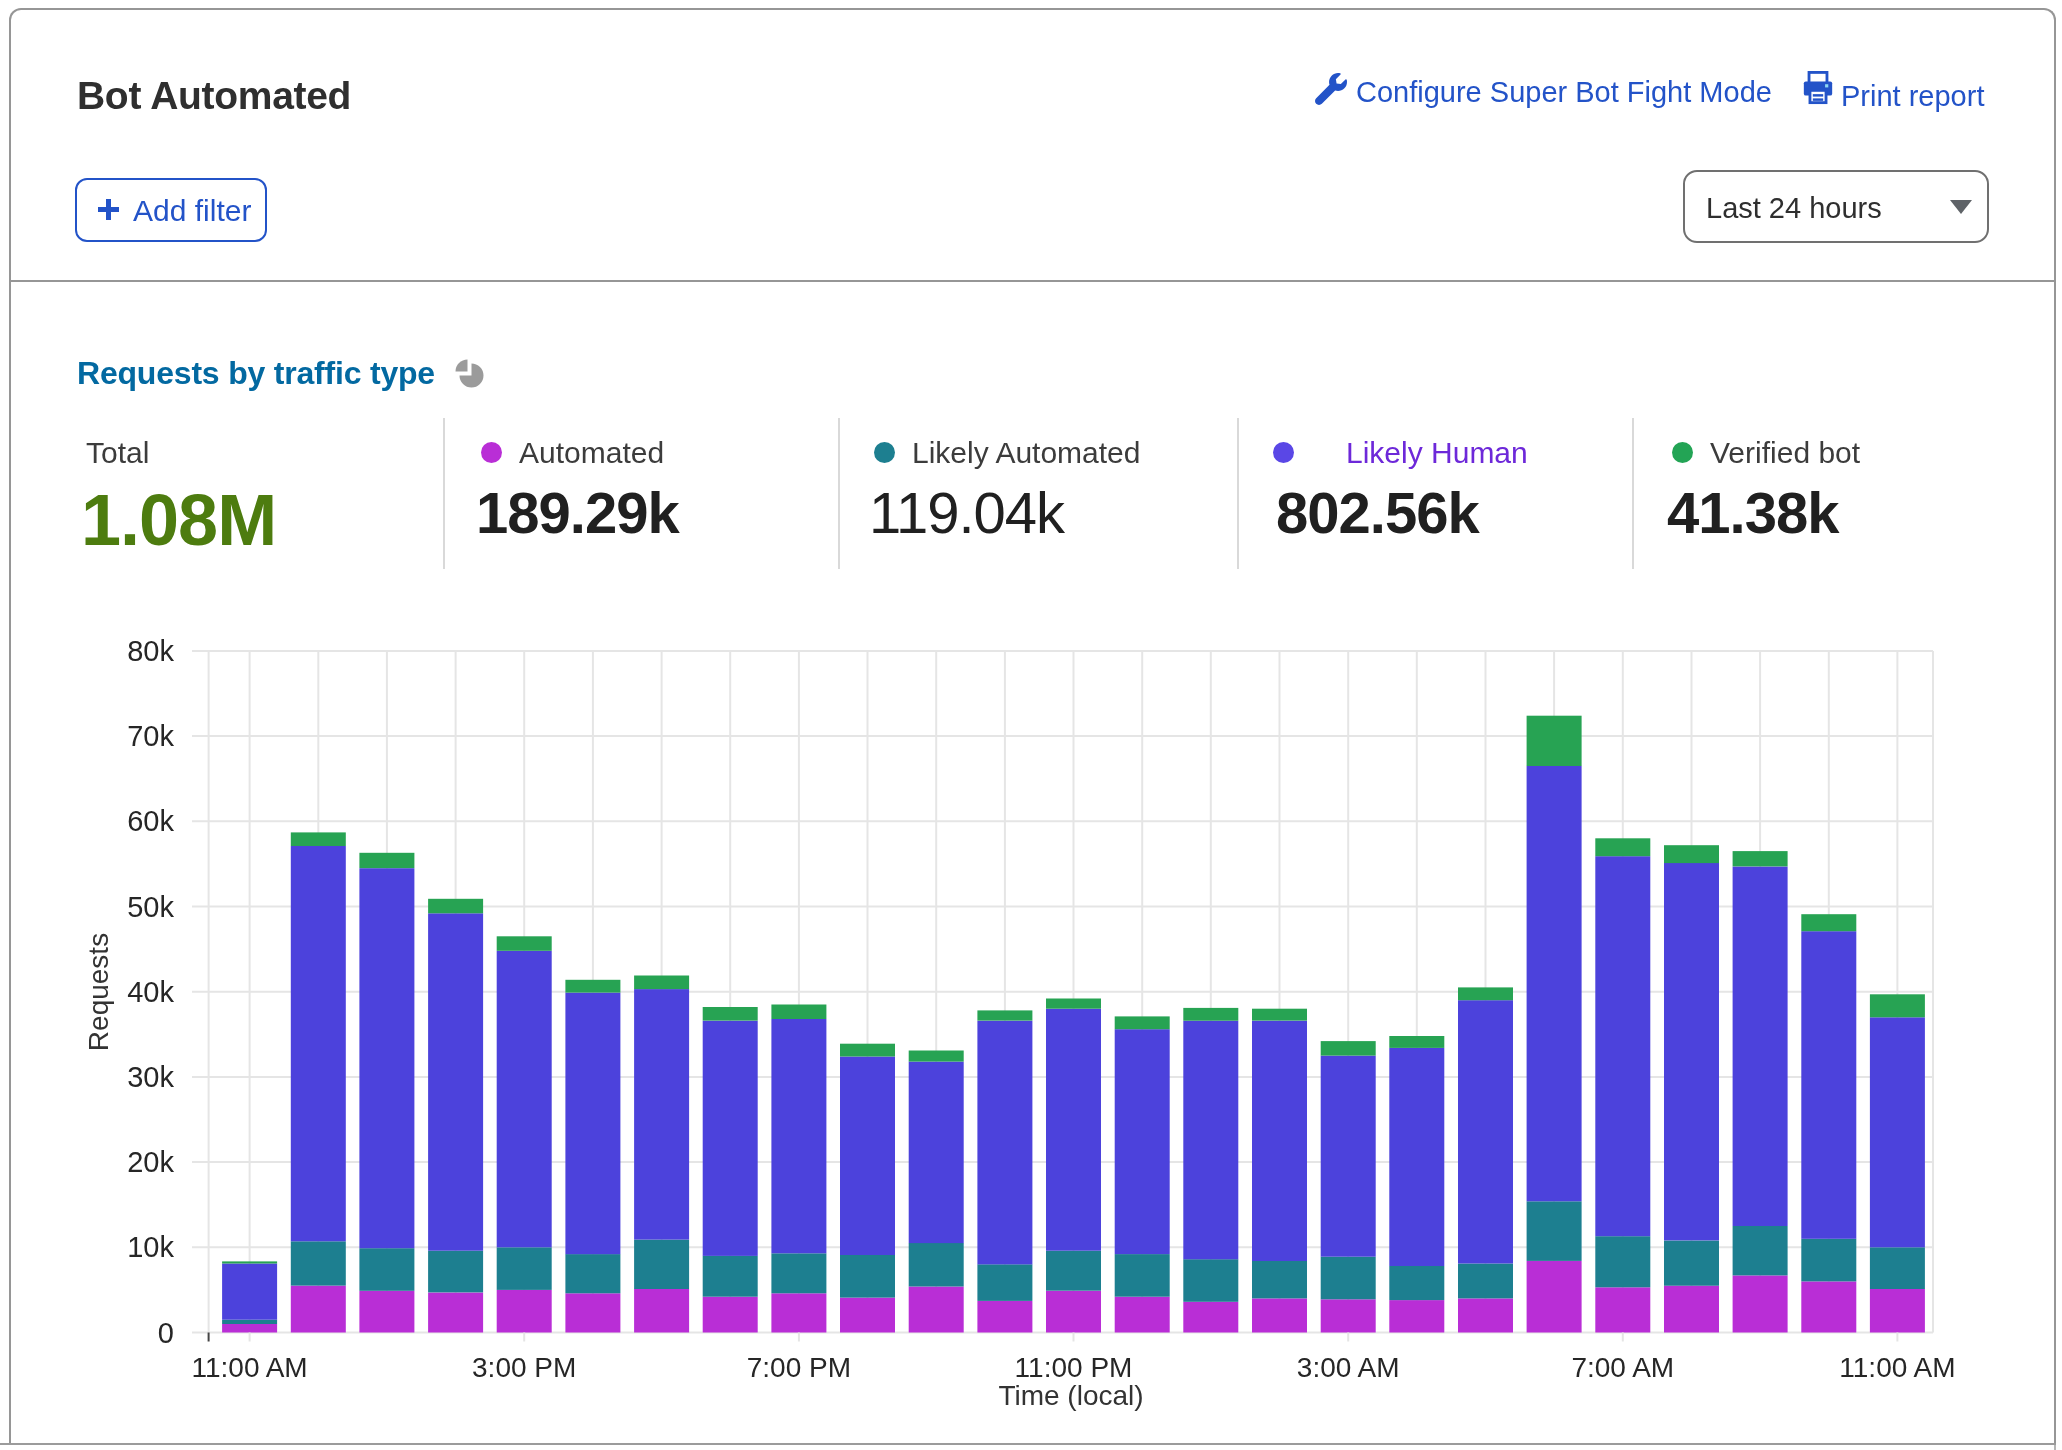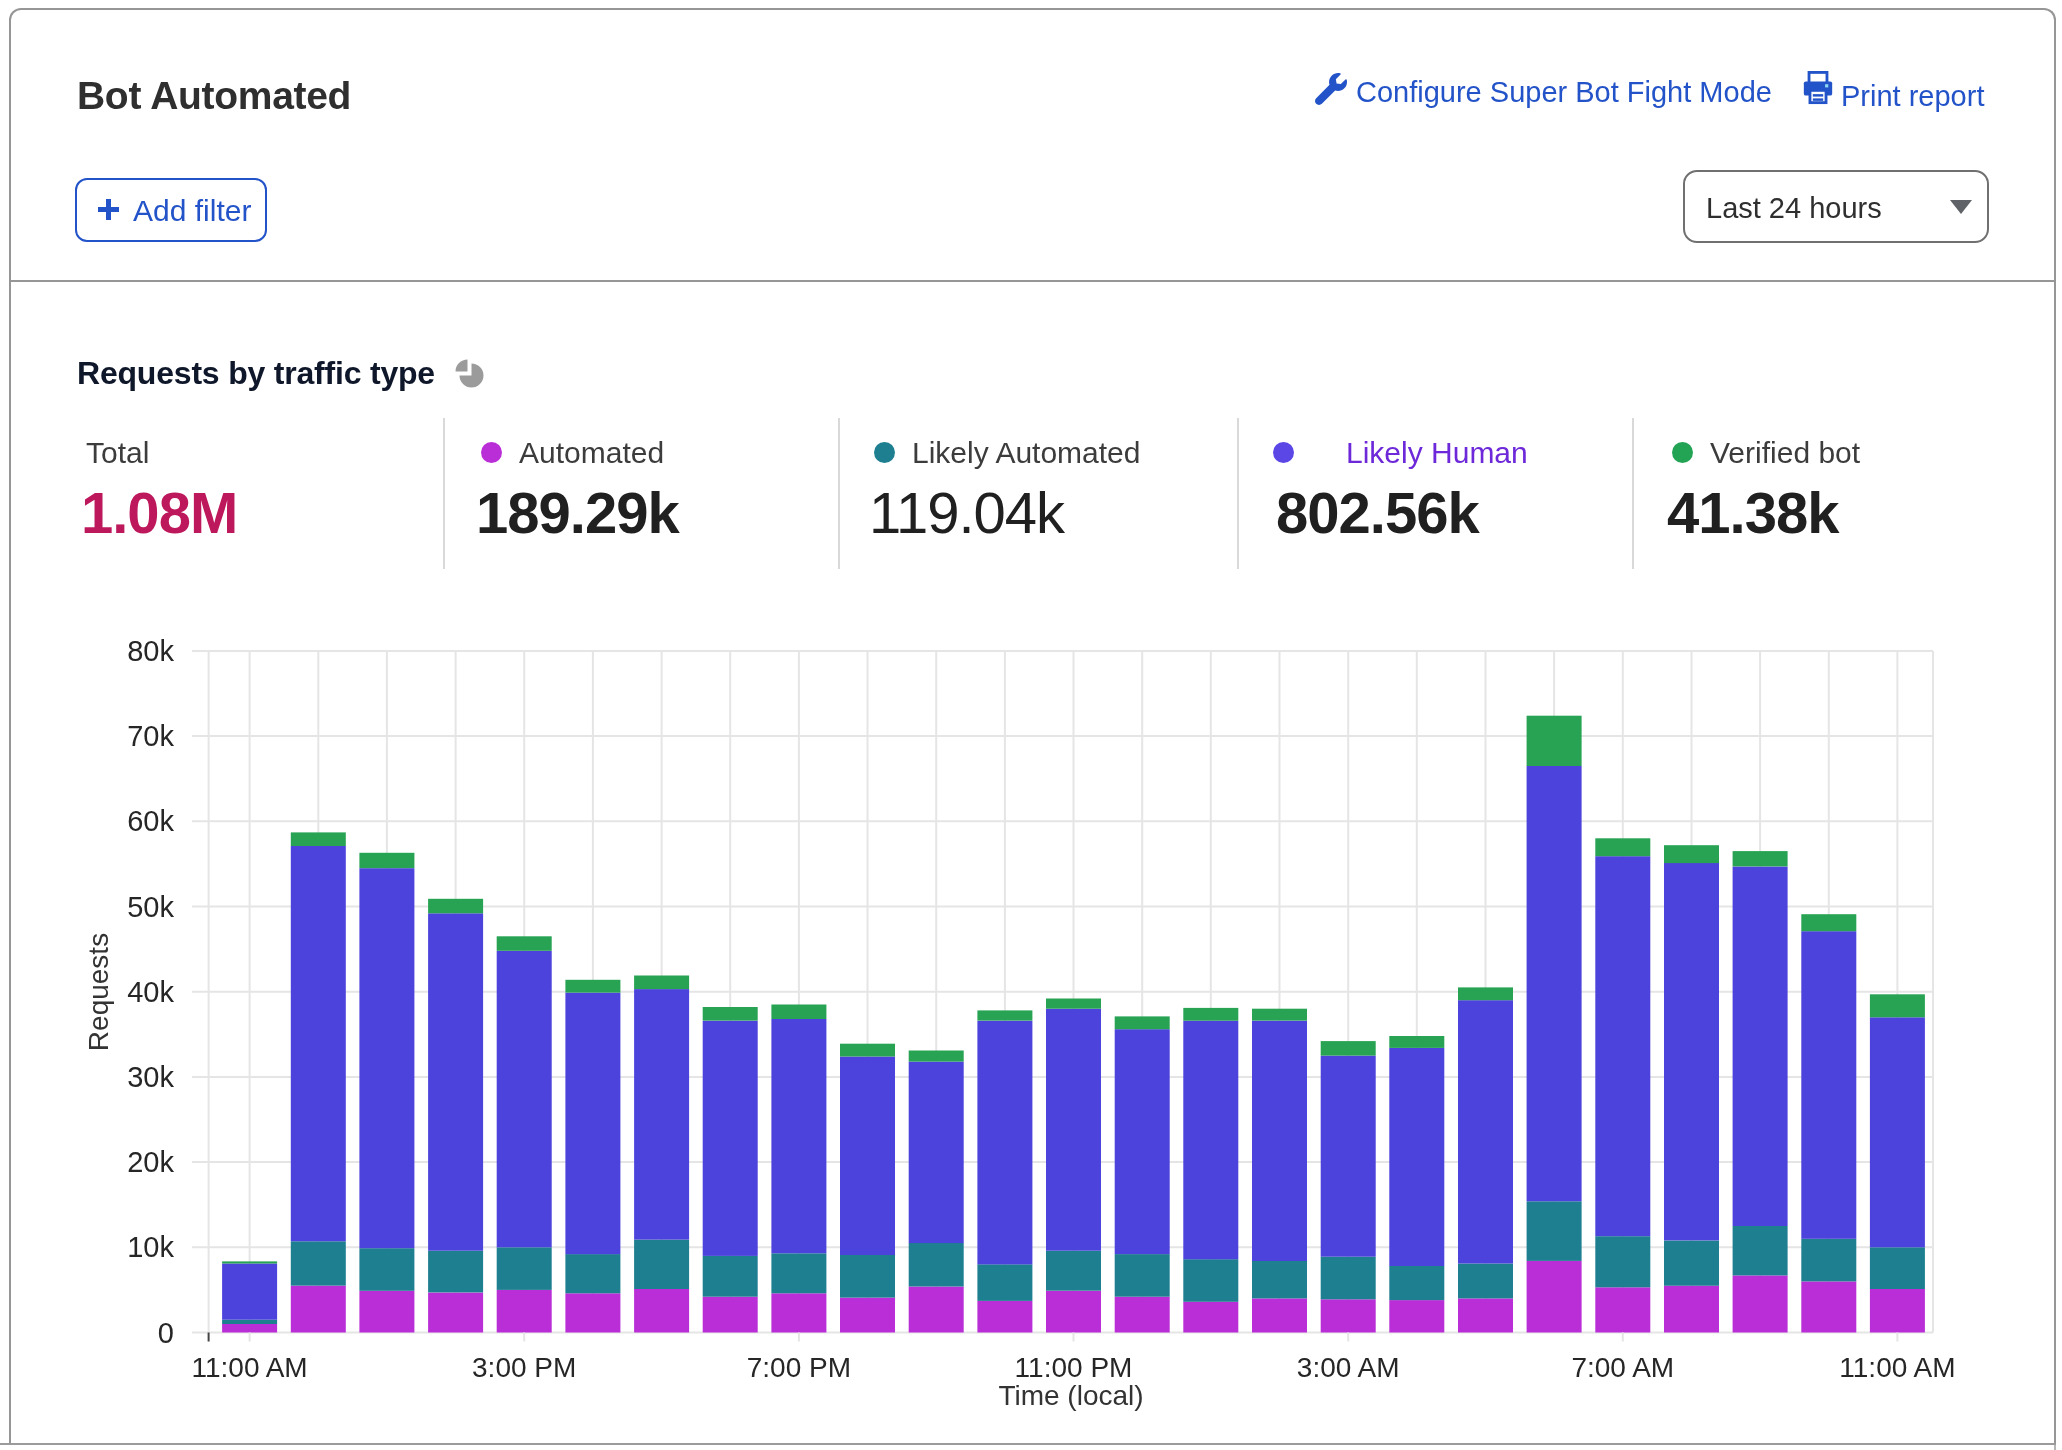--- a/index.html
+++ b/index.html
@@ -32,28 +32,28 @@
 <div style="position:absolute;left:75px;top:178px;width:192px;height:64px;border:2px solid #2353c8;border-radius:12px"></div>
 <svg style="position:absolute;left:97px;top:198px" width="23" height="23" viewBox="0 0 23 23">
     <path d="M11.5 1 V22 M1 11.5 H22" stroke="#2353c8" stroke-width="5"></path>
   </svg>
 <div style="position:absolute;left:133px;top:194px;font-size:30px;color:#2353c8">Add filter</div>
 
 <div style="position:absolute;left:1683px;top:170px;width:306px;height:73px;border:2px solid #707070;border-radius:14px"></div>
 <div style="position:absolute;left:1706px;top:192px;font-size:29px;color:#2f2f2f">Last 24 hours</div>
 <div style="position:absolute;left:1950px;top:200px;width:0;height:0;border-left:11px solid transparent;border-right:11px solid transparent;border-top:14px solid #5f6368"></div>
 
-<div style="position:absolute;left:77px;top:355px;font-size:32px;font-weight:700;letter-spacing:-0.2px;color:#0f172a">Requests by traffic type</div>
+<div style="position:absolute;left:77px;top:355px;font-size:32px;font-weight:700;letter-spacing:-0.2px;color:#0369a1">Requests by traffic type</div>
 <svg style="position:absolute;left:452px;top:355px" width="40" height="40" viewBox="0 0 40 40">
 <path d="M19.5 8.6 A 12 12 0 1 1 7.5 20.6 L 19.5 20.6 Z" fill="#9b9b9b"></path>
 <path d="M15.5 4.5 A 12 12 0 0 0 3.5 16.5 L 15.5 16.5 Z" fill="#9b9b9b"></path>
 </svg>
 
 <div style="position:absolute;left:86px;top:436px;font-size:30px;color:#3c3c3c;white-space:nowrap">Total</div>
-<div style="position:absolute;left:81px;top:479px;font-size:58px;font-weight:700;color:#be185d;letter-spacing:-1px;white-space:nowrap">1.08M</div>
+<div style="position:absolute;left:81px;top:479px;font-size:72px;font-weight:700;color:#4d7c0f;letter-spacing:-1px;white-space:nowrap">1.08M</div>
 <div style="position:absolute;left:481px;top:442px;width:21px;height:21px;border-radius:50%;background:#b92ed6"></div>
 <div style="position:absolute;left:519px;top:436px;font-size:30px;color:#3c3c3c;white-space:nowrap">Automated</div>
 <div style="position:absolute;left:476px;top:479px;font-size:58px;font-weight:700;color:#202020;letter-spacing:-1px;white-space:nowrap">189.29k</div>
 <div style="position:absolute;left:874px;top:442px;width:21px;height:21px;border-radius:50%;background:#1d7f90"></div>
 <div style="position:absolute;left:912px;top:436px;font-size:30px;color:#3c3c3c;white-space:nowrap">Likely Automated</div>
 <div style="position:absolute;left:869px;top:479px;font-size:58px;font-weight:400;color:#202020;letter-spacing:-1px;white-space:nowrap">119.04k</div>
 <div style="position:absolute;left:1273px;top:442px;width:21px;height:21px;border-radius:50%;background:#5a47e6"></div>
 <div style="position:absolute;left:1346px;top:436px;font-size:30px;color:#6d28d9;white-space:nowrap">Likely Human</div>
 <div style="position:absolute;left:1276px;top:479px;font-size:58px;font-weight:700;color:#202020;letter-spacing:-1px;white-space:nowrap">802.56k</div>
 <div style="position:absolute;left:1672px;top:442px;width:21px;height:21px;border-radius:50%;background:#23a455"></div>

